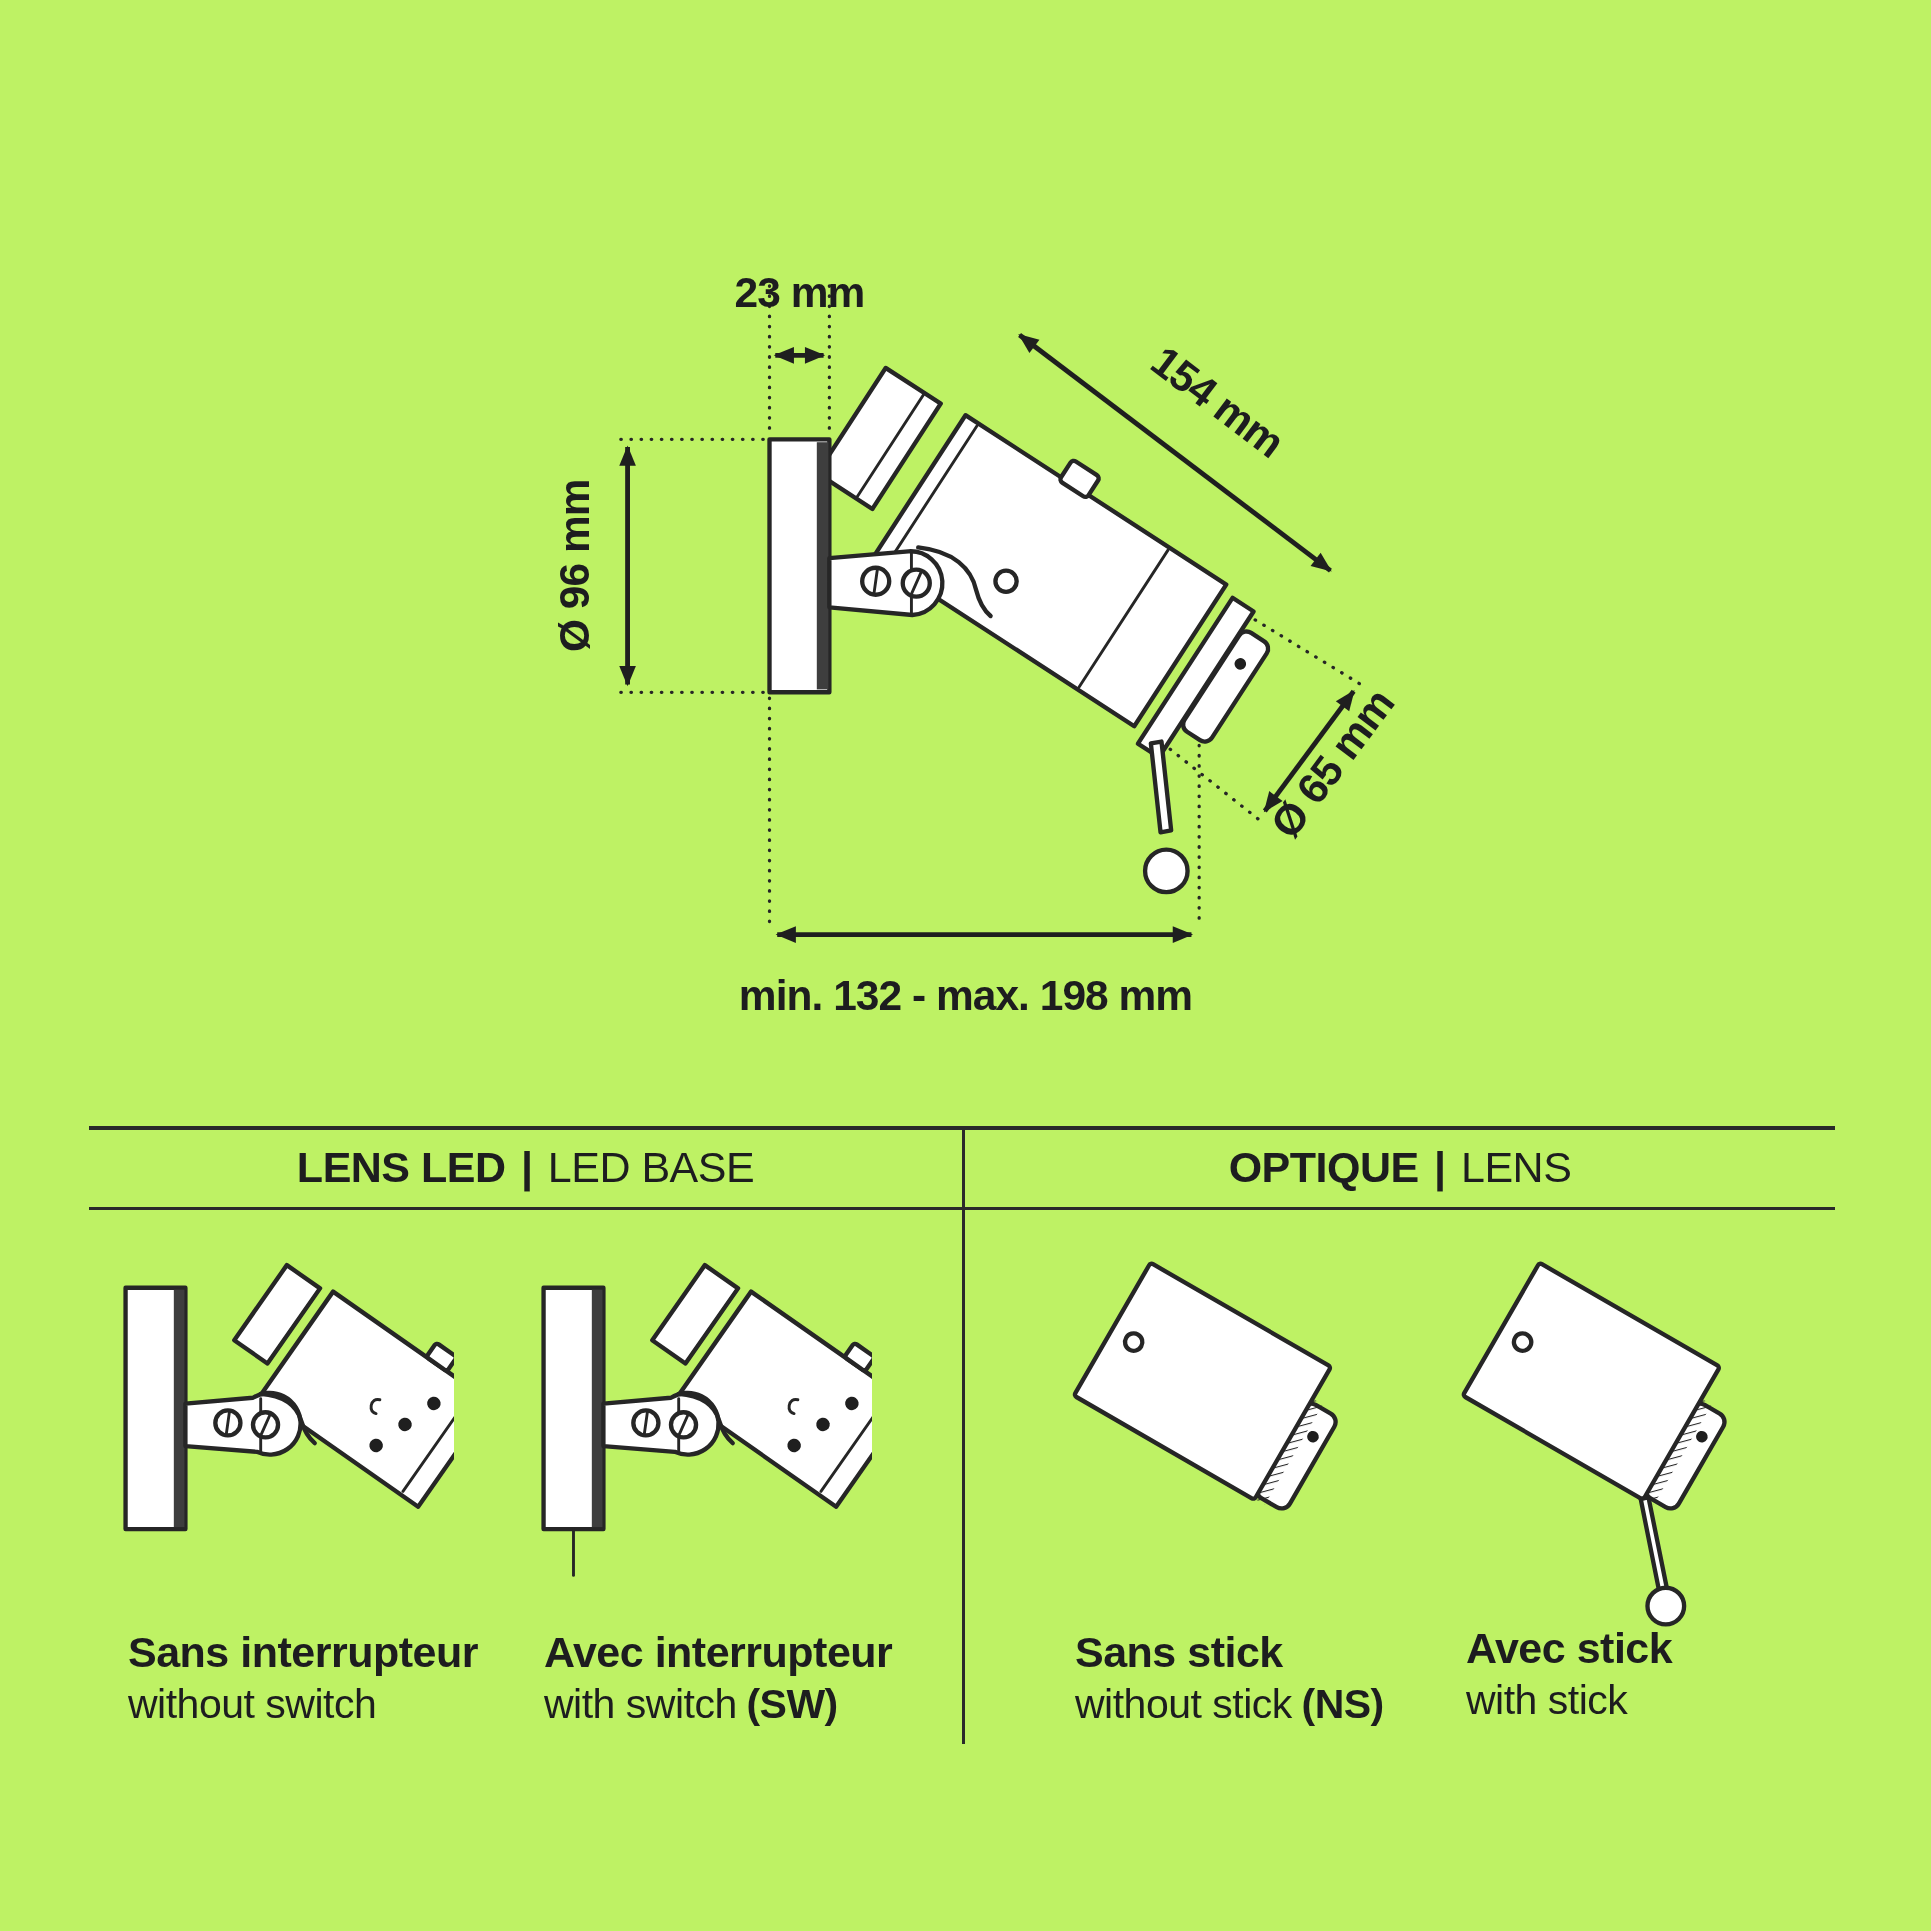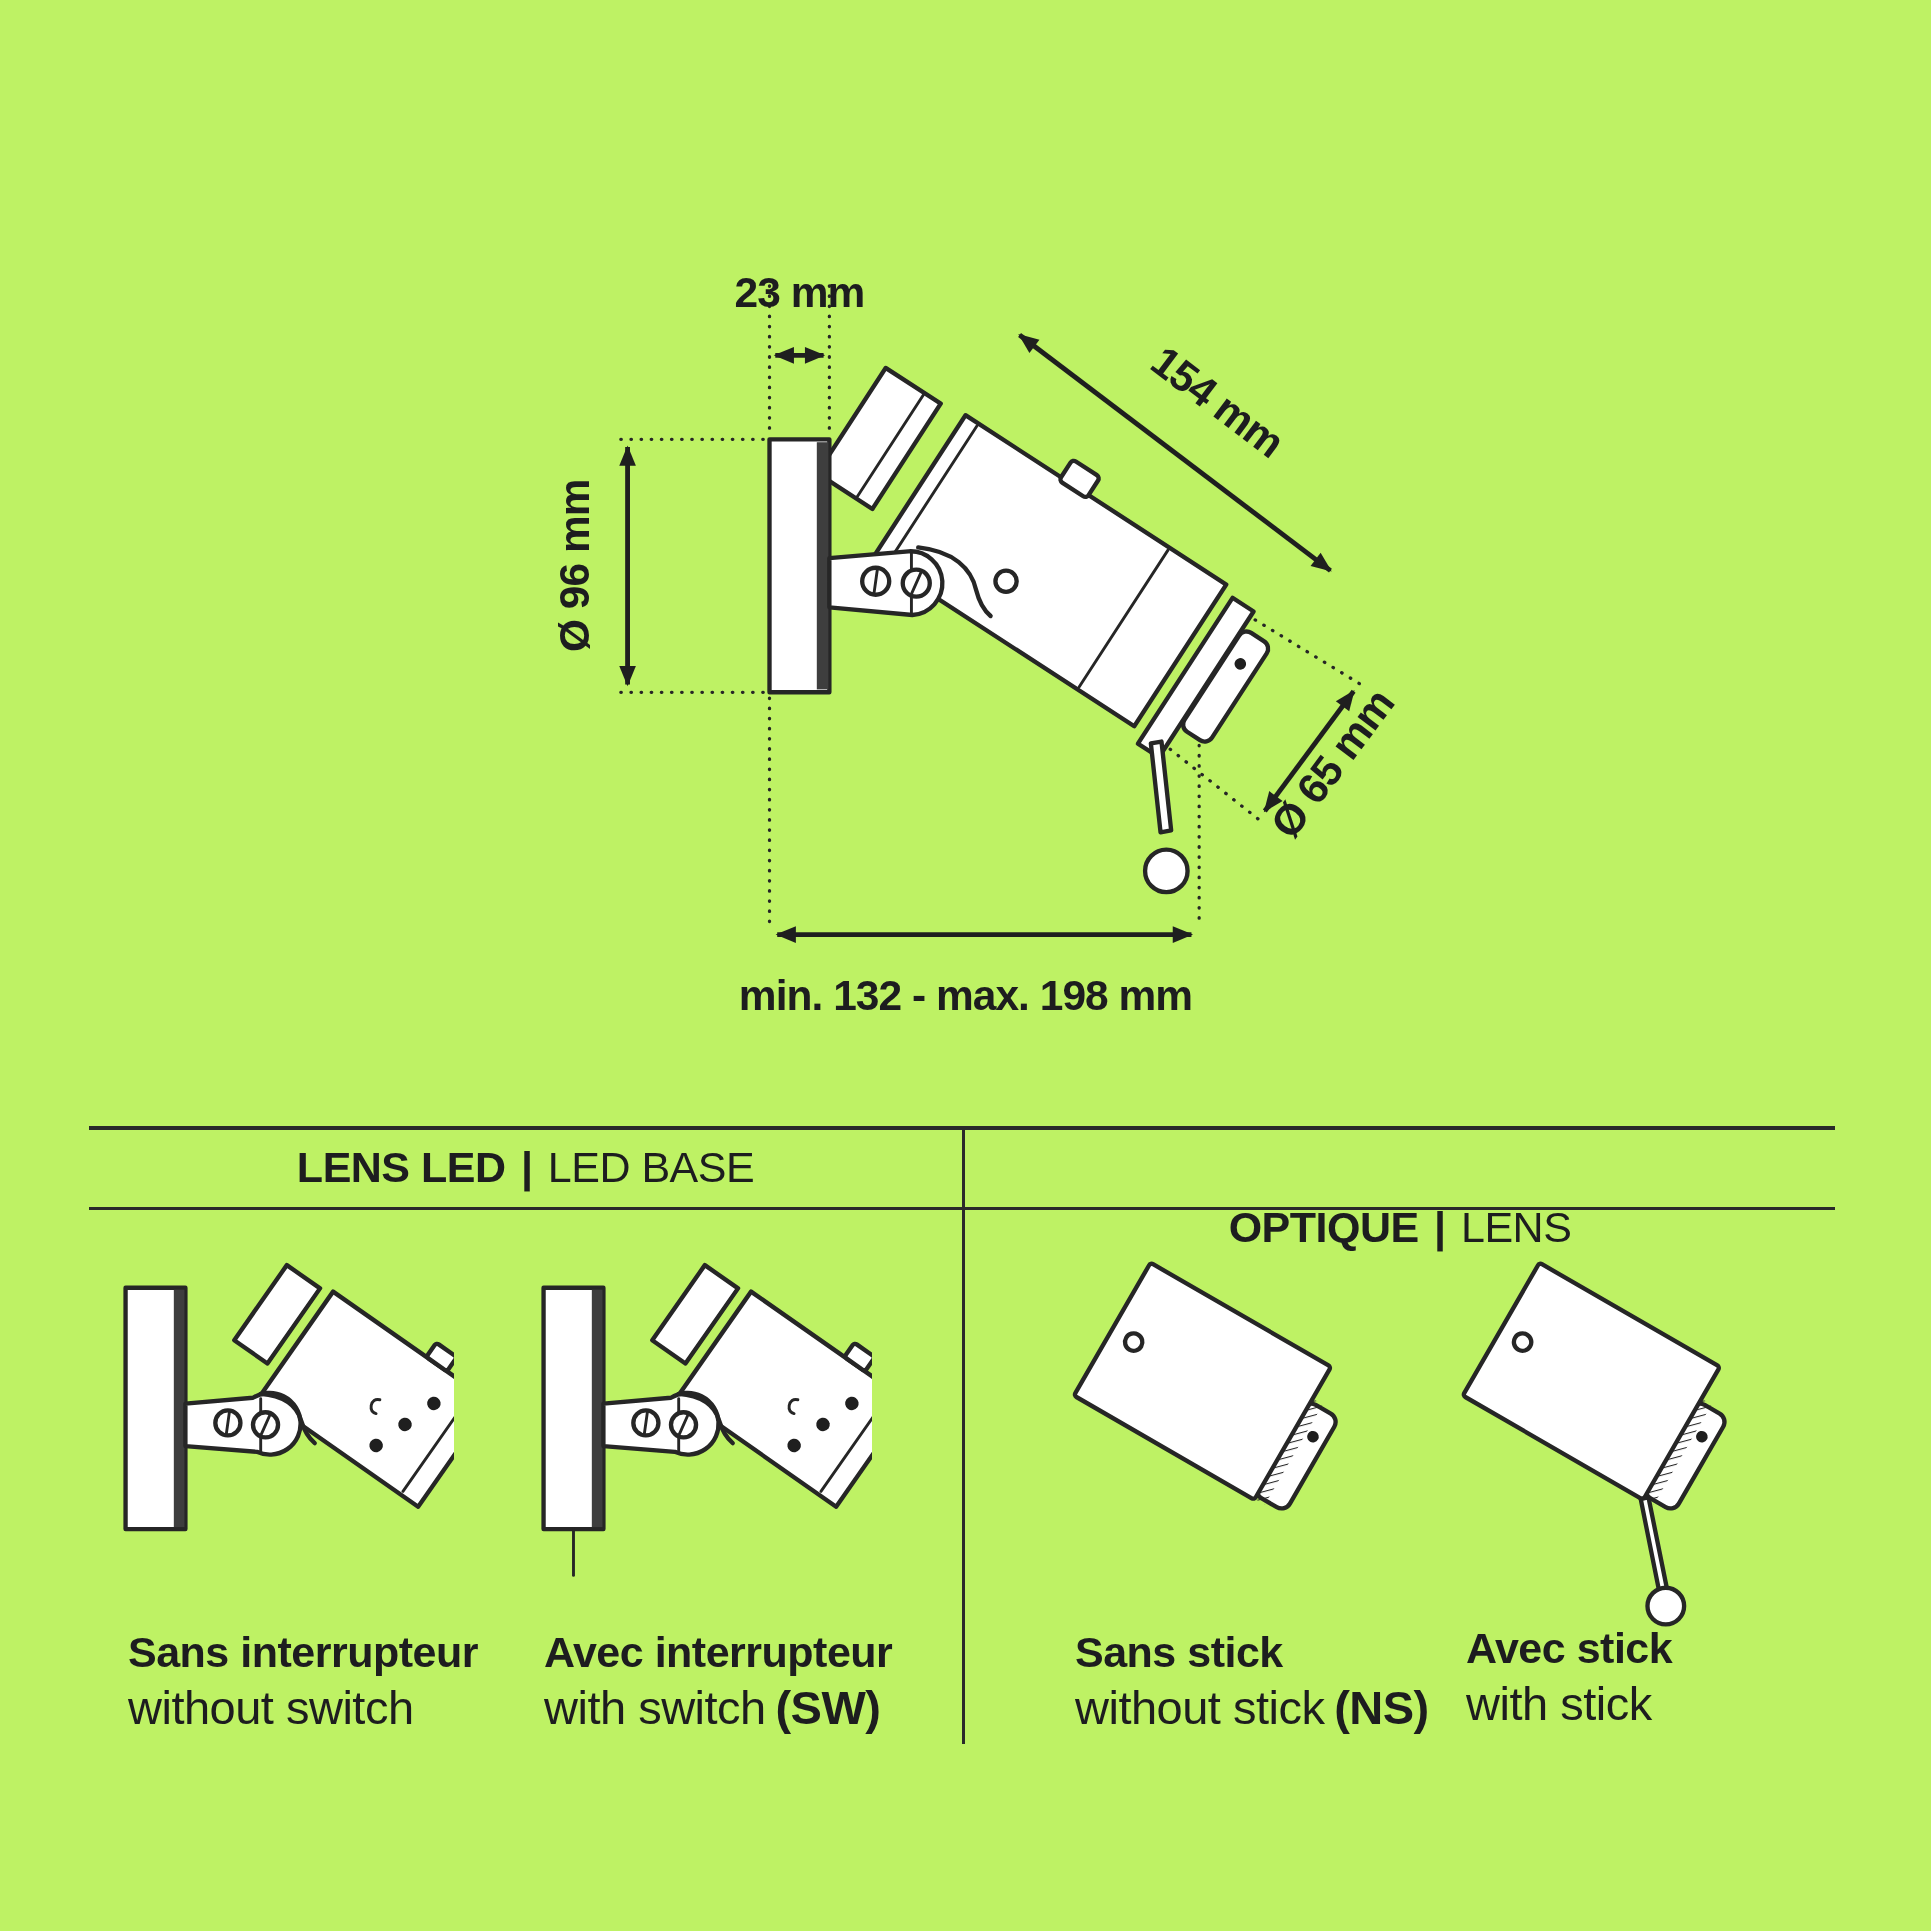--- a/index.html
+++ b/index.html
@@ -16,21 +16,21 @@
   .dim  {fill:none;stroke:#1f1f1f;stroke-width:5;}
   .dimtxt{font-weight:bold;font-size:44px;letter-spacing:-1px;fill:#1d1d1f;}
   .fill {fill:#1f1f1f;stroke:none;}
   
   .rule{background:#2a2a2a;}
   .hdr{display:flex;align-items:center;justify-content:center;font-size:43px;letter-spacing:-0.5px;white-space:nowrap;}
   .hdr .fr{font-weight:bold;}
   .hdr .sep{font-weight:bold;margin:0 15.4px;}
   .cap{line-height:1.0;white-space:nowrap;margin-top:7px;}
   .cap .fr{font-weight:bold;font-size:43px;letter-spacing:-0.5px;}
-  .cap .en{font-size:47px;margin-top:9.7px;letter-spacing:-0.5px;}
+  .cap .en{font-size:41px;margin-top:9.7px;letter-spacing:-0.5px;}
   .cap .code{font-weight:bold;margin-left:9.7px;}
 </style>
 </head>
 <body>
 
 <div class="stage">
 
   <svg class="abs" style="left:0;top:0" width="1931" height="1120" viewBox="0 0 2000 1160">
     <defs>
       <marker id="ah" viewBox="0 0 10 10" refX="9.2" refY="5" markerWidth="27" markerHeight="21" markerUnits="userSpaceOnUse" orient="auto-start-reverse">
@@ -107,21 +107,21 @@
 
   <div class="abs rule" style="left:89px;top:1126px;width:1746px;height:3.9px"></div>
   <div class="abs rule" style="left:89px;top:1207px;width:1746px;height:2.9px"></div>
   <div class="abs rule" style="left:962px;top:1126px;width:2.9px;height:618px"></div>
 
   <div class="abs hdr" style="left:89px;top:1132px;width:873px;height:71px">
     <span class="fr">LENS LED</span>
     <span class="sep">|</span>
     <span class="en">LED BASE</span>
   </div>
-  <div class="abs hdr" style="left:965px;top:1192px;width:870px;height:71px">
+  <div class="abs hdr" style="left:965px;top:1132px;width:870px;height:71px">
     <span class="fr">OPTIQUE</span>
     <span class="sep">|</span>
     <span class="en">LENS</span>
   </div>
 
   <svg class="abs" style="left:106px;top:1253px" width="348" height="333" viewBox="0 0 360 345">
     <g transform="translate(235,40) rotate(35)">
       <rect class="ln-f" x="-55" y="5" width="42" height="95"></rect>
       <line class="thin" x1="-13" y1="7" x2="-13" y2="98"></line>
       <rect class="ln-f" x="0" y="0" width="200" height="132"></rect>

